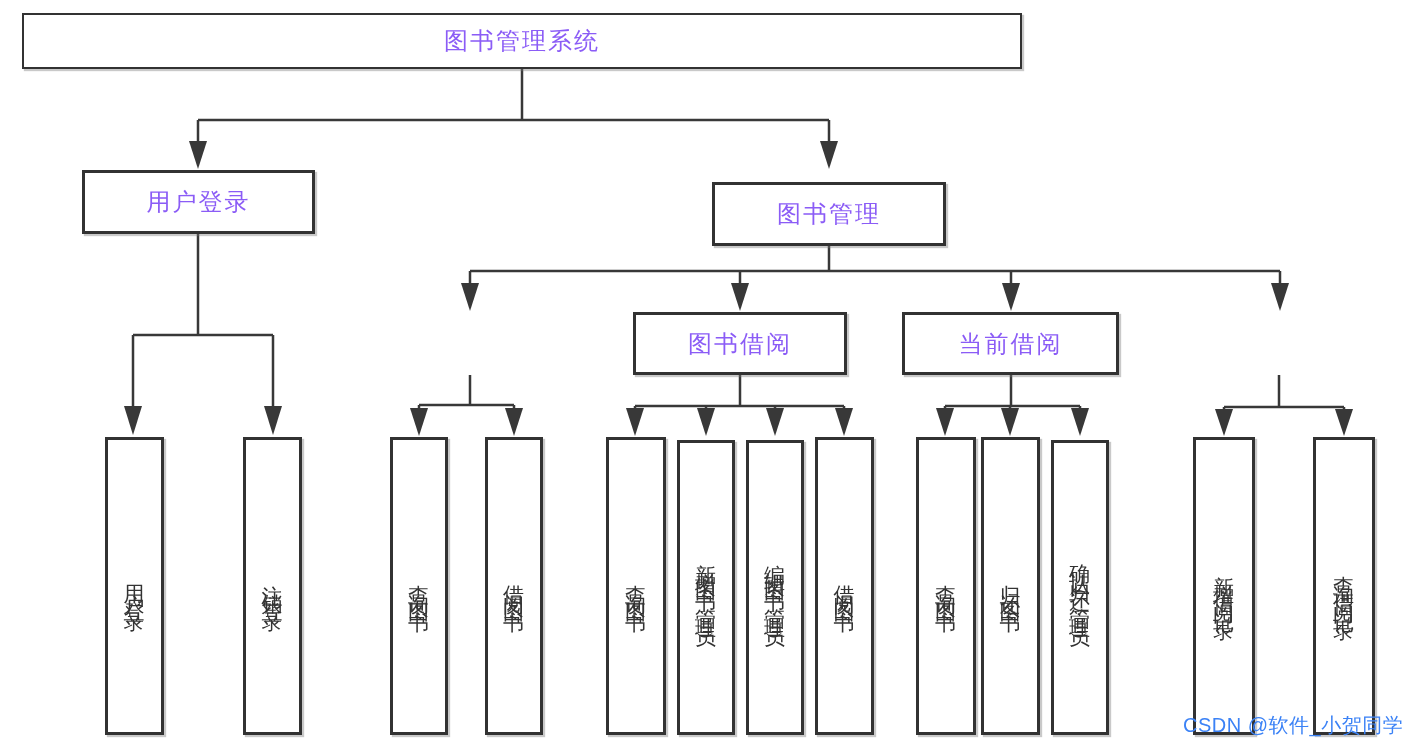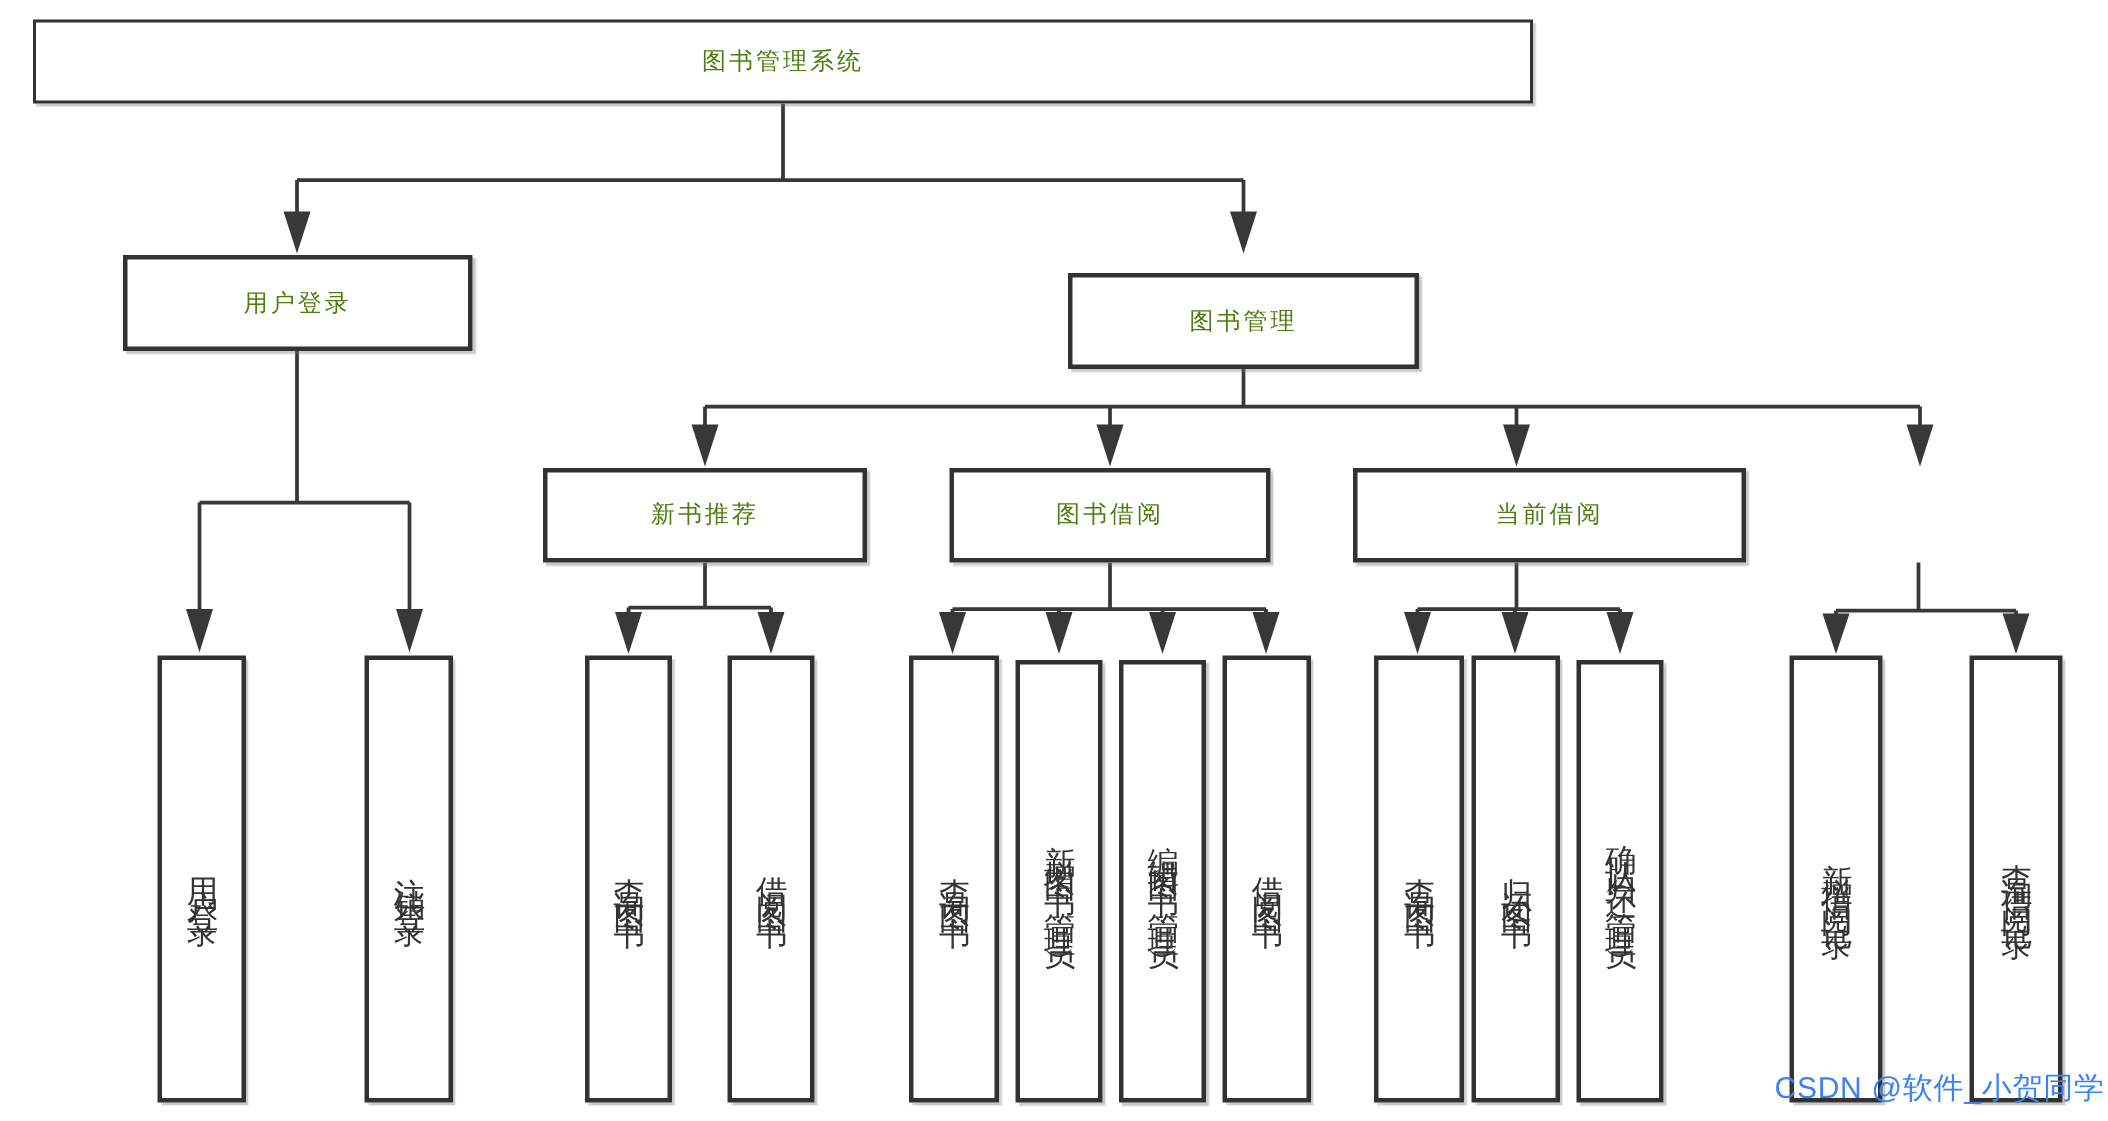--- a/index.html
+++ b/index.html
@@ -15,24 +15,24 @@
   .node{
     position:absolute;
     box-sizing:border-box;
     border:3px solid #323232;
     background:#ffffff;
     display:flex;align-items:center;justify-content:center;
     box-shadow:2px 2px 1px rgba(120,120,120,0.40);
   }
   .node.root{border-width:2px;}
   .node.h span{
-    font-size:16px;
+    font-size:24px;
     letter-spacing:2px;
     white-space:nowrap;
-    color:#4d7c0f;
+    color:#8b5cf6;
   }
   .node.v span{
     writing-mode:vertical-rl;
     text-orientation:mixed;
     font-size:21px;
     letter-spacing:9px;
     line-height:1;
     color:#333333;
   }
   .watermark{
@@ -103,27 +103,24 @@
     <span>图书管理系统</span>
   </div>
 
   <div class="node h" style="left:82px;top:170px;width:233px;height:64px;">
     <span>用户登录</span>
   </div>
   <div class="node h" style="left:712px;top:182px;width:234px;height:64px;">
     <span>图书管理</span>
   </div>
 
-  <div class="node h" style="left:362px;top:312px;width:216px;height:63px;">
-    <span>新书推荐</span>
-  </div>
   <div class="node h" style="left:633px;top:312px;width:214px;height:63px;text-align:right;">
     <span>图书借阅</span>
   </div>
-  <div class="node h" style="left:902px;top:312px;width:262px;height:63px;">
+  <div class="node h" style="left:902px;top:312px;width:217px;height:63px;">
     <span>当前借阅</span>
   </div>
 
   <div class="node v" style="left:105px;top:437px;width:59px;height:298px;">
     <span>用户登录</span>
   </div>
   <div class="node v" style="left:243px;top:437px;width:59px;height:298px;">
     <span>注销登录</span>
   </div>
 

